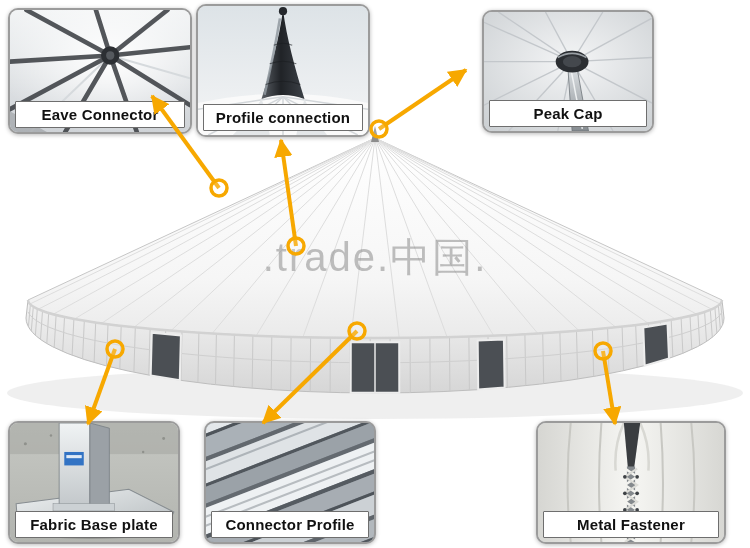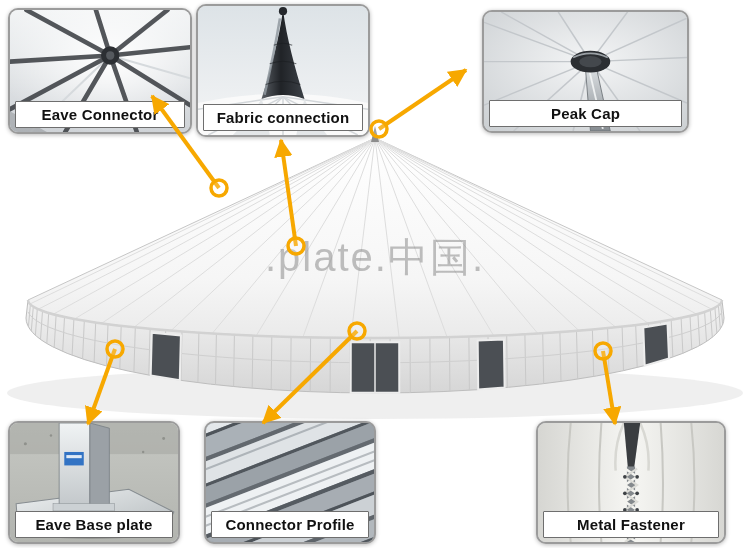--- a/index.html
+++ b/index.html
@@ -128,21 +128,21 @@
     <g id="wall-doors">
         <path d="M151.8 332.8 L180.9 335.4 L179.8 380.2 L150.7 375.5 Z"></path>
         <path d="M350.8 342.3 L399.2 342.3 L399.3 392.8 L350.7 392.8 Z"></path>
         <line x1="375.0" y1="342.4" x2="375.0" y2="393.0"></line>
         <path d="M477.7 340.6 L503.9 339.5 L504.6 387.6 L478.2 389.6 Z"></path>
         <path d="M643.3 327.4 L667.5 323.5 L669.0 358.4 L644.7 365.6 Z"></path>
       </g>
     <path d="M28,300 A347,38 0 0,0 722,300" fill="none" stroke="#d2d2d2" stroke-width="2.5"></path>
   </svg>
 
-  <div class="watermark">.plate.中国.</div>
+  <div class="watermark">.trade.中国.</div>
 
   <svg class="layer arrows" viewBox="0 0 750 548">
     <defs>
       <marker id="ah" markerWidth="5" markerHeight="4.6" refX="4.2" refY="2.3" orient="auto">
         <path d="M0,0 L4.6,2.3 L0,4.6 Z" fill="#F7A800"></path>
       </marker>
     </defs>
     <g>
       <line x1="219" y1="188" x2="152" y2="96" marker-end="url(#ah)"></line>
       <circle cx="219" cy="188" r="8"></circle>
@@ -233,24 +233,24 @@
       <path d="M104,90 Q112,108 126,125 L96,125 Q100,104 104,90 Z" fill="#e3e6e8"></path>
       <path d="M83,4 C79,32 72,58 62,90 C76,85 90,85 104,90 C94,58 87,32 83,4 Z" fill="url(#p2c)"></path>
       <path d="M80,12 C76,36 71,60 65,86" stroke="#9099a0" stroke-width="2.5" fill="none" opacity="0.85"></path>
       <g stroke="#1a1d20" stroke-width="1" opacity="0.6" fill="none">
         <path d="M66,76 Q83,70 100,76"></path>
           <path d="M70,56 Q83,51 96,56"></path>
           <path d="M74,38 Q83,34 92,38"></path>
       </g>
       <circle cx="83" cy="5" r="4" fill="#25282c"></circle>
     </svg>
-    <div class="label">Fabric connection</div>
-  </div>
-
-  <div class="callout" style="left:482px;top:10px;width:168px;height:119px;padding-left:35px;">
+    <div class="label">Profile connection</div>
+  </div>
+
+  <div class="callout" style="left:482px;top:10px;width:168px;height:119px;">
     <svg class="photo" viewBox="0 0 164 115" preserveAspectRatio="none">
       <defs>
         <radialGradient id="p3bg" cx="0.52" cy="0.42" r="0.75">
           <stop offset="0" stop-color="#f4f5f6"></stop>
             <stop offset="1" stop-color="#ccd0d3"></stop>
         </radialGradient>
         <linearGradient id="p3p" x1="0" y1="0" x2="0" y2="1">
           <stop offset="0" stop-color="#d9dde0"></stop>
             <stop offset="1" stop-color="#868c91"></stop>
         </linearGradient>
@@ -312,21 +312,21 @@
       <rect x="53" y="28" width="19" height="13" fill="#3273c4"></rect>
       <rect x="55" y="31" width="15" height="3" fill="#ffffff" opacity="0.85"></rect>
       <g>
         <circle cx="28" cy="94" r="6.5" fill="#4d5256" stroke="#e8eaeb" stroke-width="1"></circle>
           <circle cx="28" cy="94" r="3" fill="#2b2f32"></circle>
         <circle cx="124" cy="92" r="6.5" fill="#4d5256" stroke="#e8eaeb" stroke-width="1"></circle>
           <circle cx="124" cy="92" r="3" fill="#2b2f32"></circle>
         <circle cx="146" cy="101" r="4.5" fill="#4d5256"></circle>
       </g>
     </svg>
-    <div class="label">Eave Base plate</div>
+    <div class="label">Fabric Base plate</div>
   </div>
 
   <div class="callout" style="left:204px;top:421px;width:168px;height:119px;">
     <svg class="photo" viewBox="0 0 164 115" preserveAspectRatio="none">
       <rect width="164" height="115" fill="#7d848b"></rect>
       <g transform="rotate(-21 82 58)">
         <rect x="-80" y="-50" width="330" height="14" fill="#b7bdc3"></rect>
         <rect x="-80" y="-36" width="330" height="4" fill="#5a6067"></rect>
         <rect x="-80" y="-32" width="330" height="16" fill="#e3e7ea"></rect>
         <rect x="-80" y="-16" width="330" height="3" fill="#4e545a"></rect>

